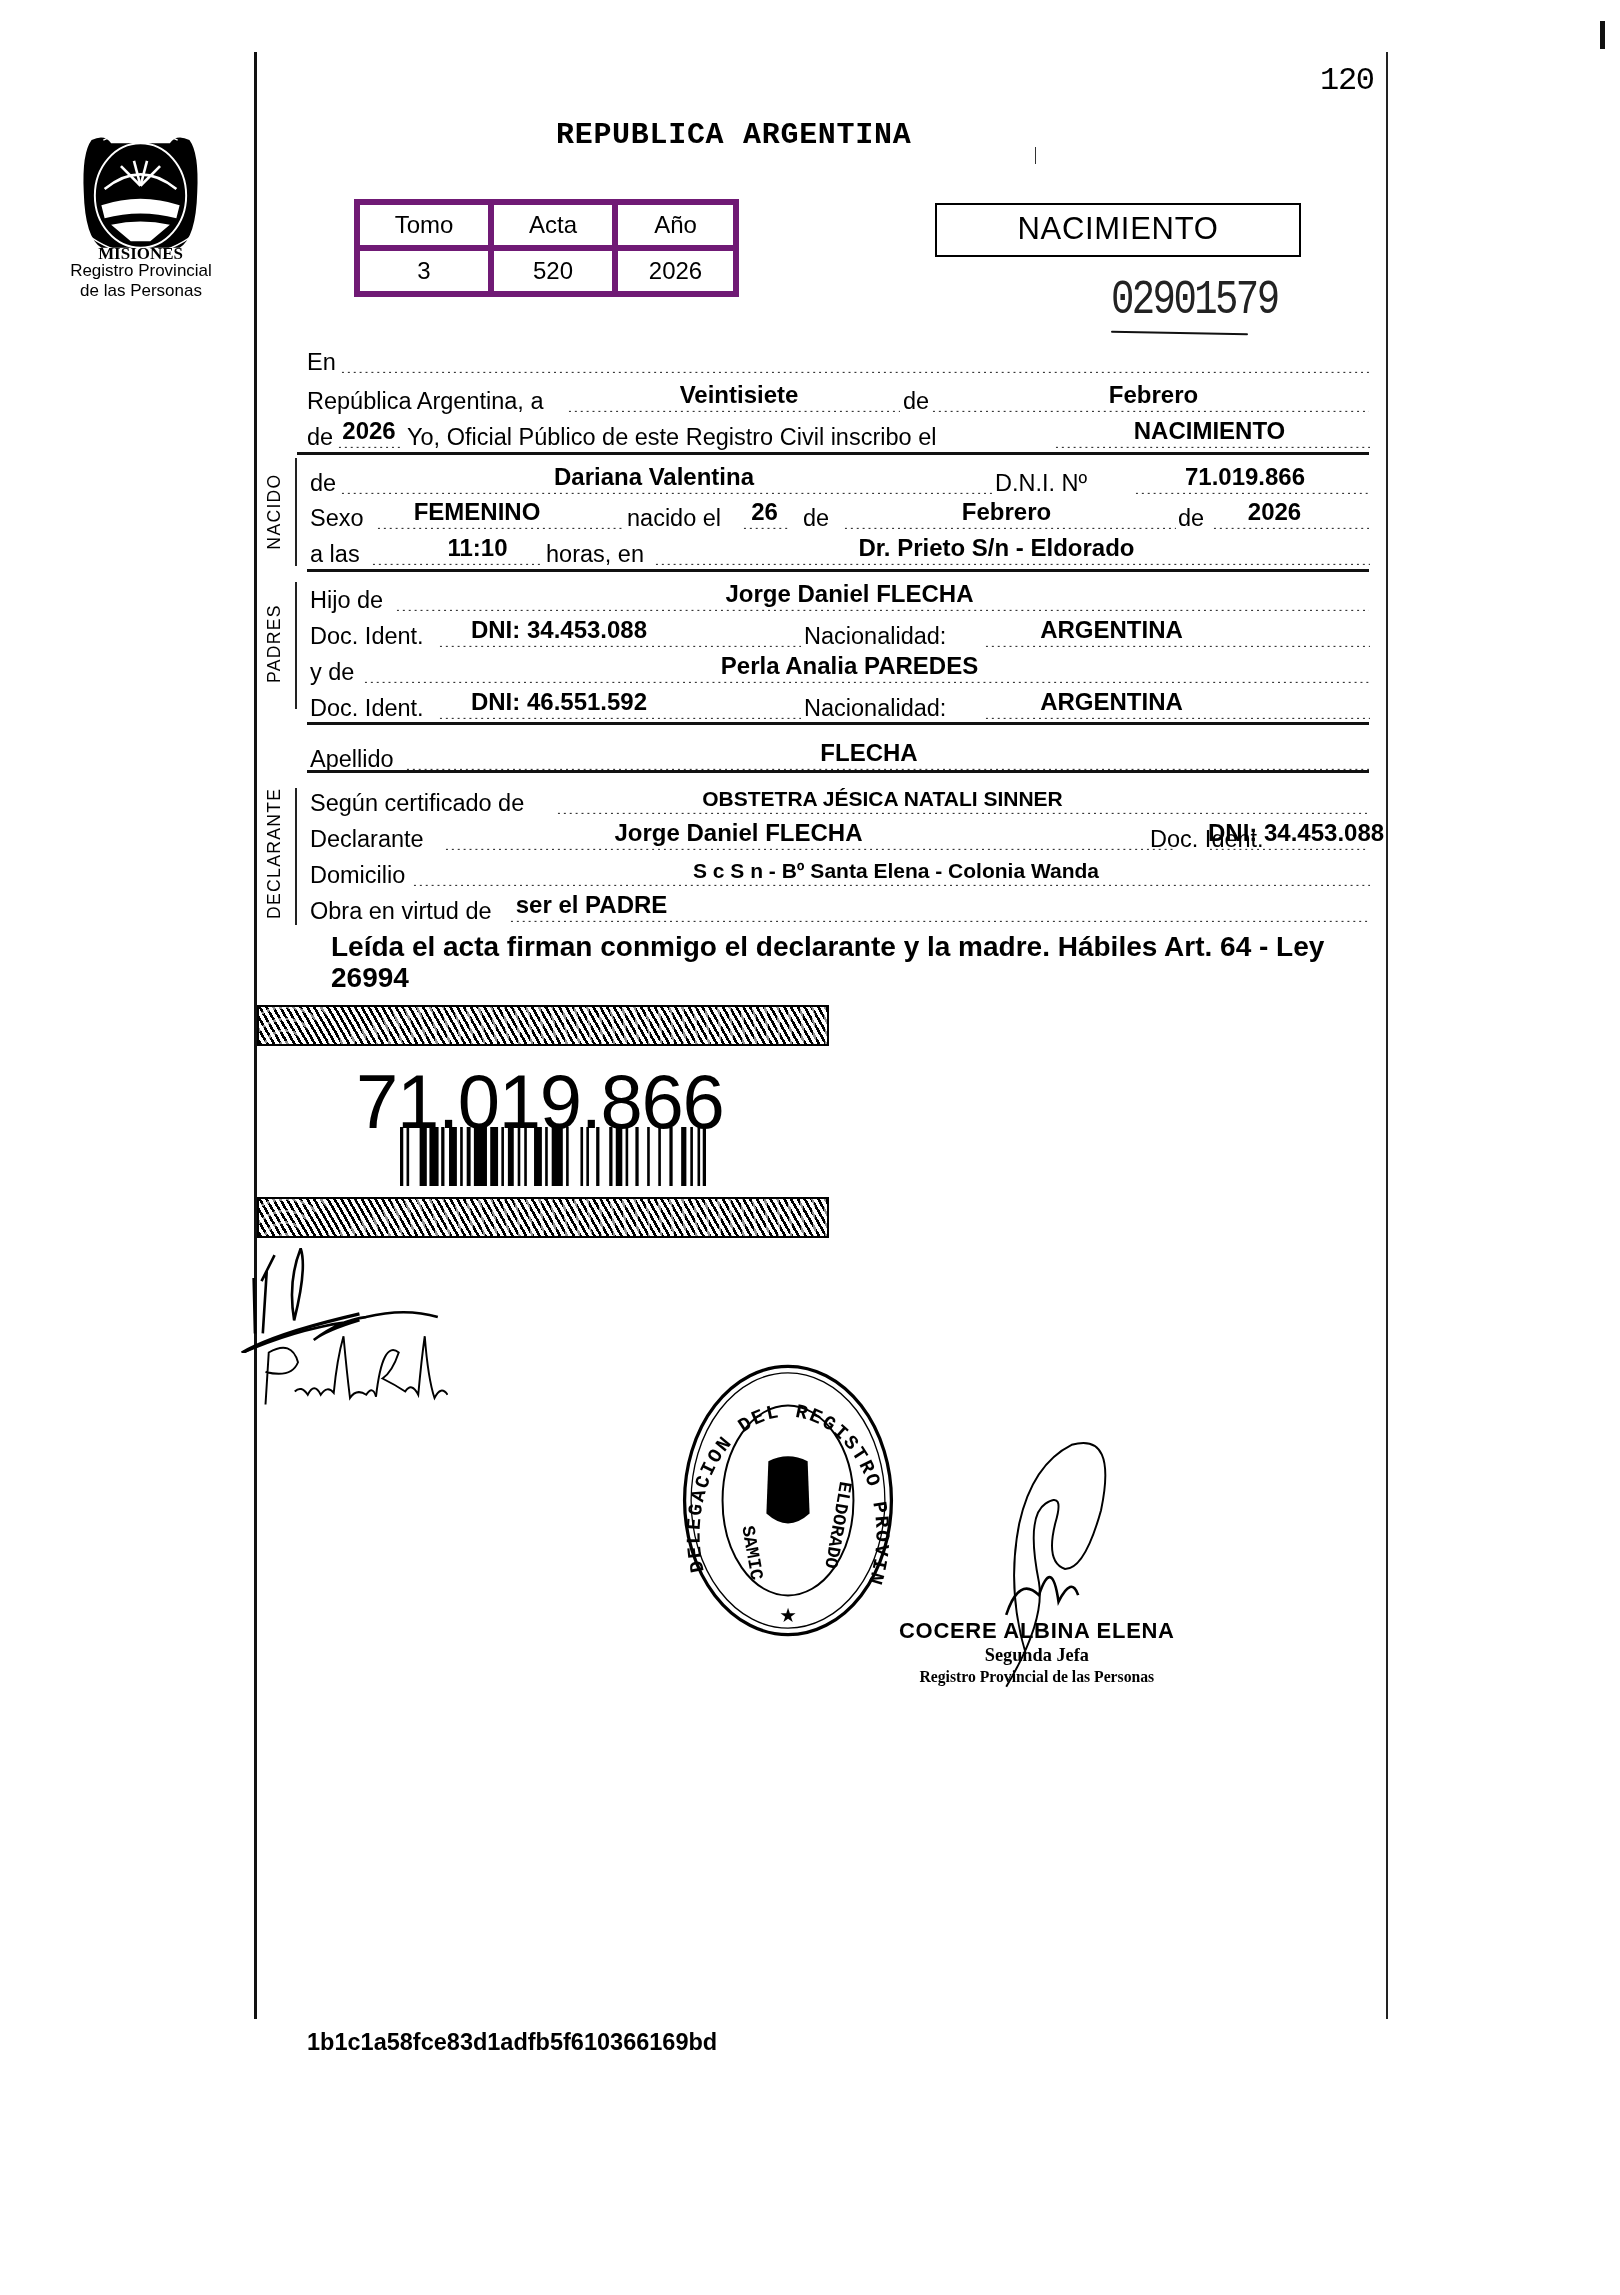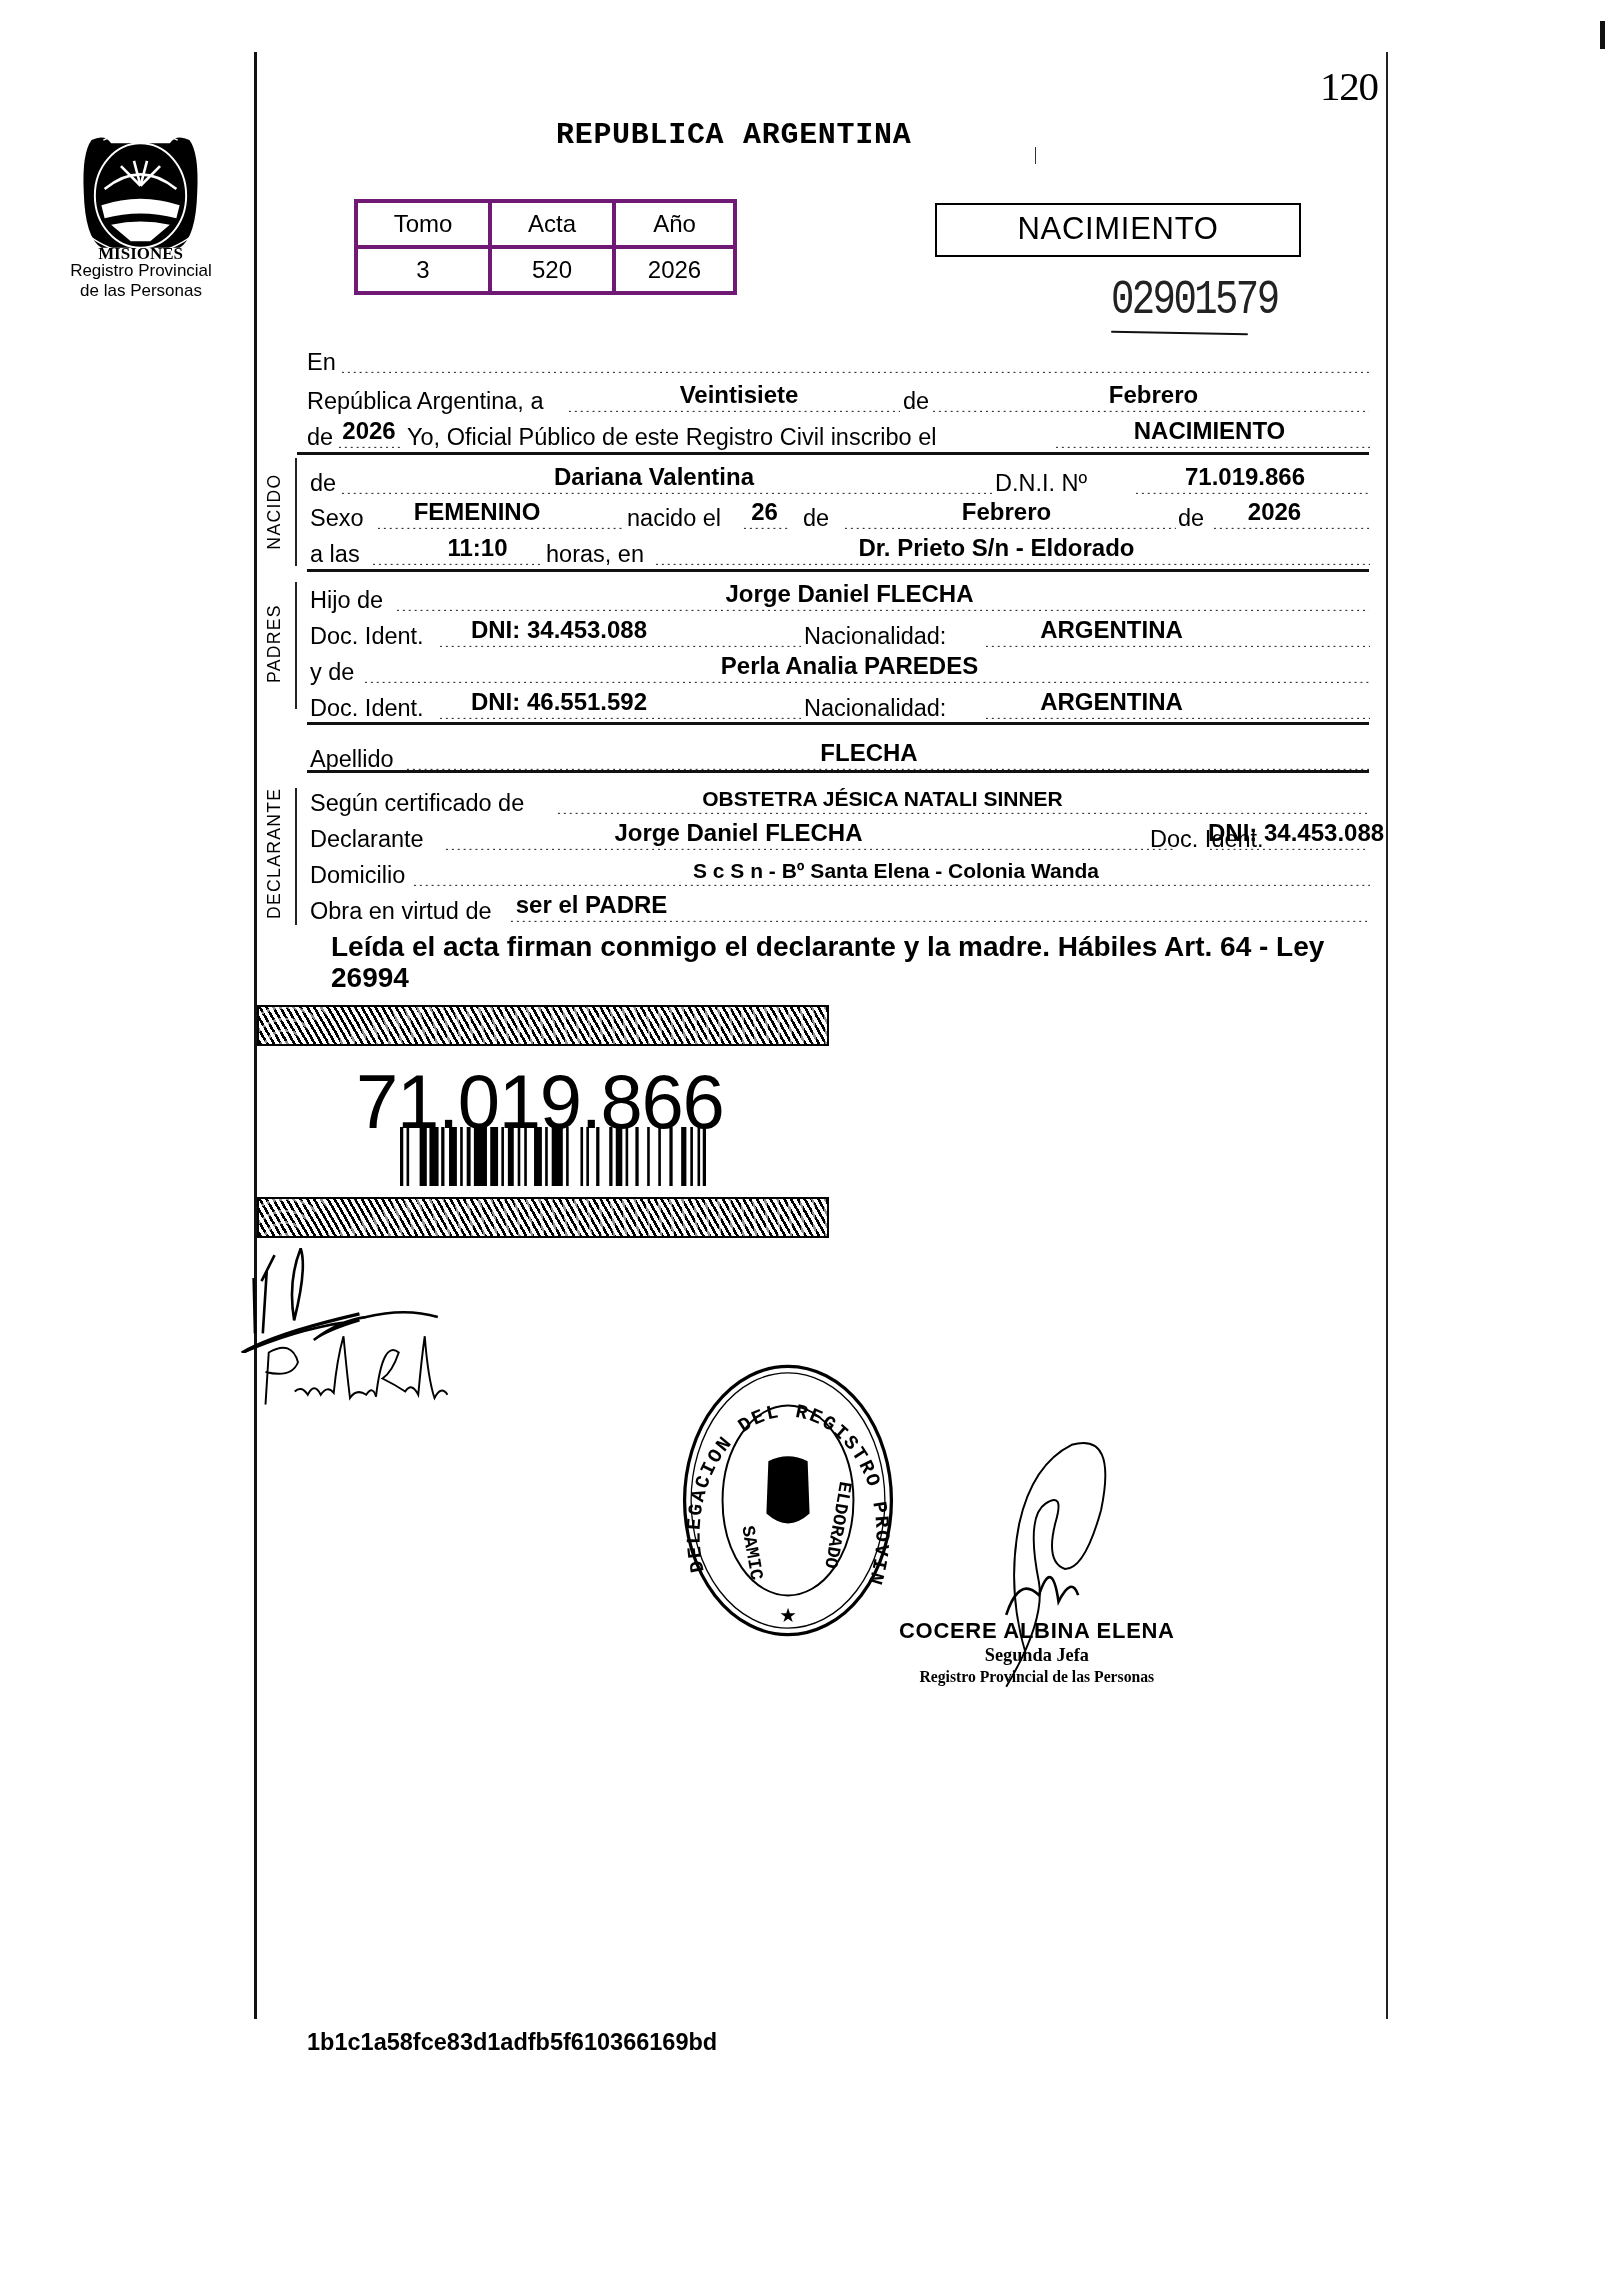--- a/index.html
+++ b/index.html
@@ -10,27 +10,27 @@
 
   
   .vline { position: absolute; width: 2.6px; background: #111; }
   .vline.thin { width: 2px; background: #222; }
 
   
   #logo { left: 72px; top: 114px; width: 137px; height: 150px; }
   .logo-caption { left: 56px; top: 261px; width: 170px; text-align: center; font-size: 17px; line-height: 19.6px; font-weight: 400; }
 
   
-  .page-num { left: 1320px; top: 62px; font-size: 41px; font-family: Liberation Serif, serif; letter-spacing: -1.3px; }
+  .page-num { left: 1320px; top: 62px; font-size: 32px; font-family: Liberation Mono, monospace; letter-spacing: -1.3px; }
   .title { left: 556px; top: 118px; font-family: "Liberation Mono", monospace; font-weight: 700; font-size: 30px; letter-spacing: 0.7px; }
   .title-tick { left: 1035px; top: 147px; width: 1.3px; height: 17px; background: #333; }
 
   
   table.meta { position: absolute; left: 354px; top: 199px; border-collapse: collapse; border: 2.6px solid #000; }
-  table.meta td { border: 4px solid #701a75; width: 124px; height: 46px; text-align: center; font-size: 24px; vertical-align: middle; }
+  table.meta td { border: 6px solid #701a75; width: 124px; height: 46px; text-align: center; font-size: 24px; vertical-align: middle; }
   table.meta td:nth-child(1) { width: 134px; }
   table.meta td:nth-child(2) { width: 124px; }
   table.meta td:nth-child(3) { width: 121px; }
 
   
   .type-box { left: 935px; top: 203px; width: 366px; height: 54px; border: 2.6px solid #000; text-align: center; font-size: 31px; line-height: 48px; letter-spacing: 0.7px; }
   .serial { left: 1111px; top: 273px; font-family: "Liberation Mono", monospace; font-size: 39px; letter-spacing: -2.6px; color: #222; transform: scaleY(1.25); transform-origin: left top; }
   .serial-under { left: 1111px; top: 332px; width: 137px; height: 2px; background: #111; border-radius: 2px; transform: rotate(1deg); }
 
   

